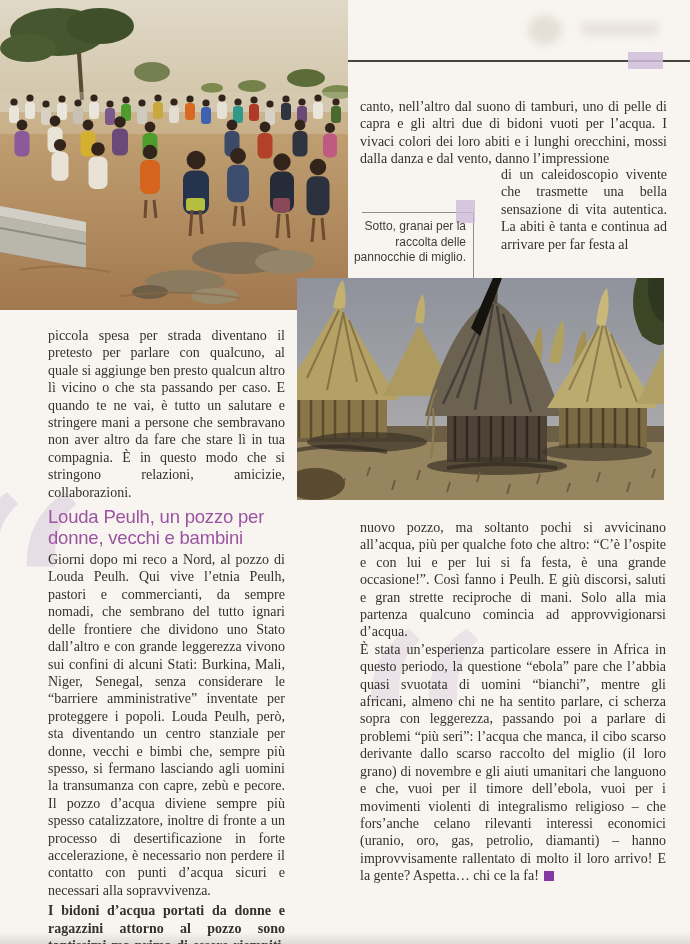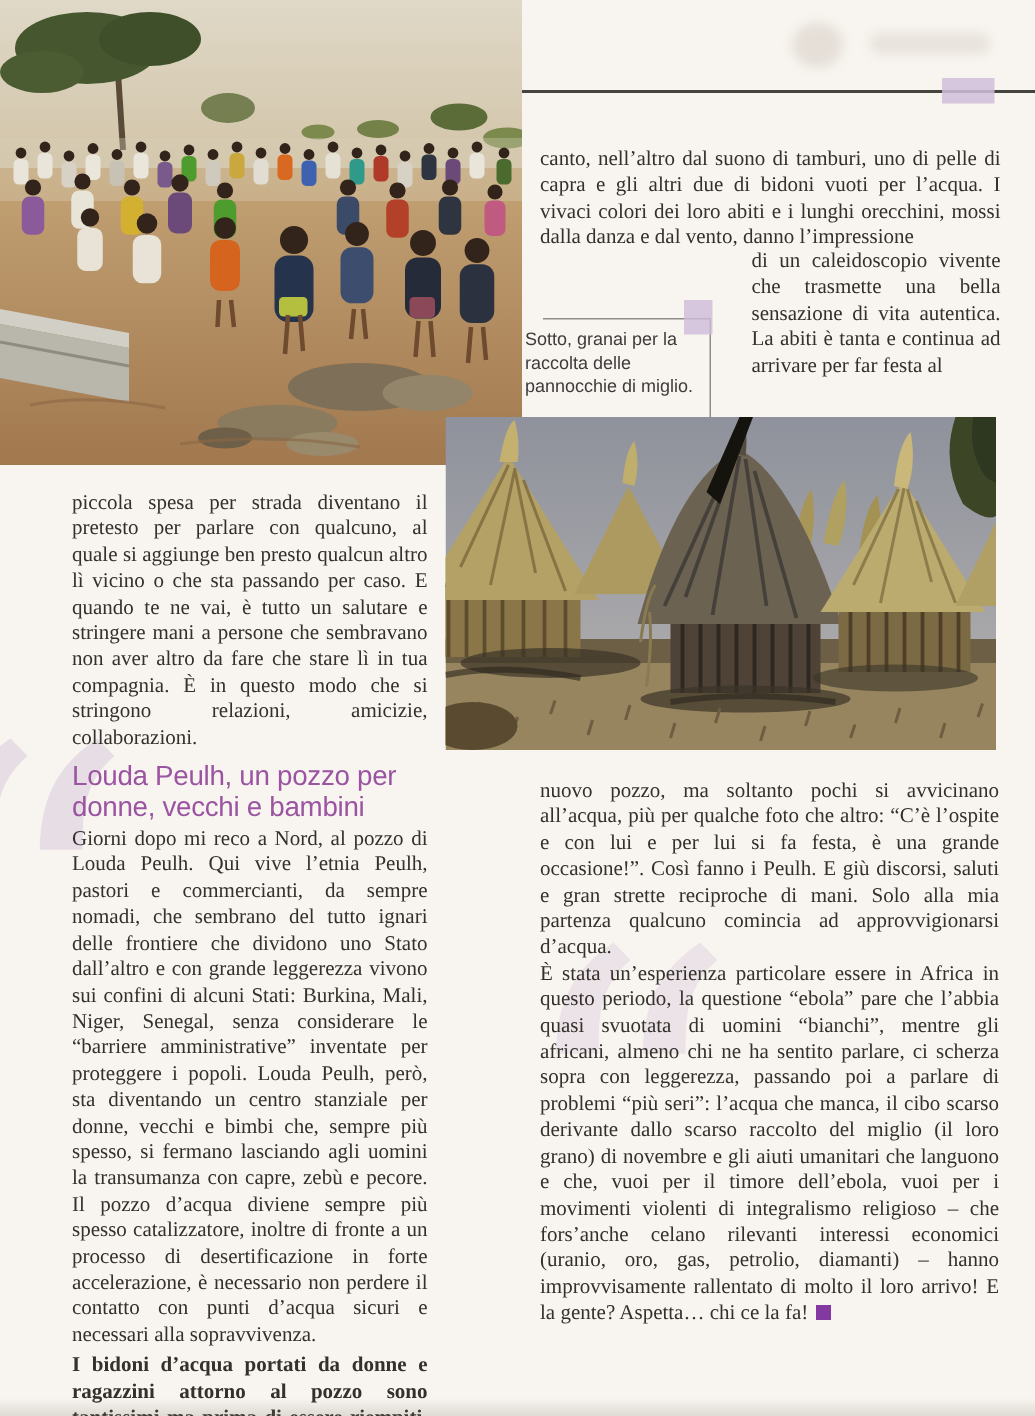--- a/index.html
+++ b/index.html
@@ -22,21 +22,21 @@
   .rc-top    { position:absolute; left:360px; top:98px;  width:307px; z-index:3; }
   .rc-wrapped{ position:absolute; left:501px; top:166px; width:166px; z-index:3; }
   .bold-lead { font-weight:bold; }
   .end-square{ display:inline-block; width:10px; height:10px; background:#8439a2;
                margin-left:5px; position:relative; top:1px; }
   
   .caption-rule  { position:absolute; left:362px; top:212px; width:111px; height:1px; background:#8f8d89; z-index:4; }
   .caption-vline { position:absolute; left:473px; top:212px; width:1px;  height:66px; background:#8f8d89; z-index:4; }
   .caption-square{ position:absolute; left:456px; top:200px; width:19px; height:23px; background:rgba(206,188,217,.8); z-index:5; }
   .caption-text  { position:absolute; left:350px; top:219px; width:116px; z-index:5;
-                   text-align:left; font-family:"Liberation Sans", sans-serif;
+                   text-align:right; font-family:"Liberation Sans", sans-serif;
                    font-size:12px; line-height:15.5px; color:#3e3c3a; }
   
   .top-rule { position:absolute; left:348px; top:60px; width:342px; height:1.5px; background:#46443f; z-index:2; }
   .sq-top   { position:absolute; left:628px; top:52px; width:35px; height:17px; background:rgba(208,190,219,.85); z-index:3; }
   
   .photo-crowd { position:absolute; left:0; top:0; width:348px; height:310px; z-index:2; }
   .photo-huts  { position:absolute; left:297px; top:278px; width:367px; height:222px; z-index:2; }
   
   .ghost { position:absolute; font-family:"DejaVu Serif", serif; line-height:.8;
            pointer-events:none; z-index:1; user-select:none; }

